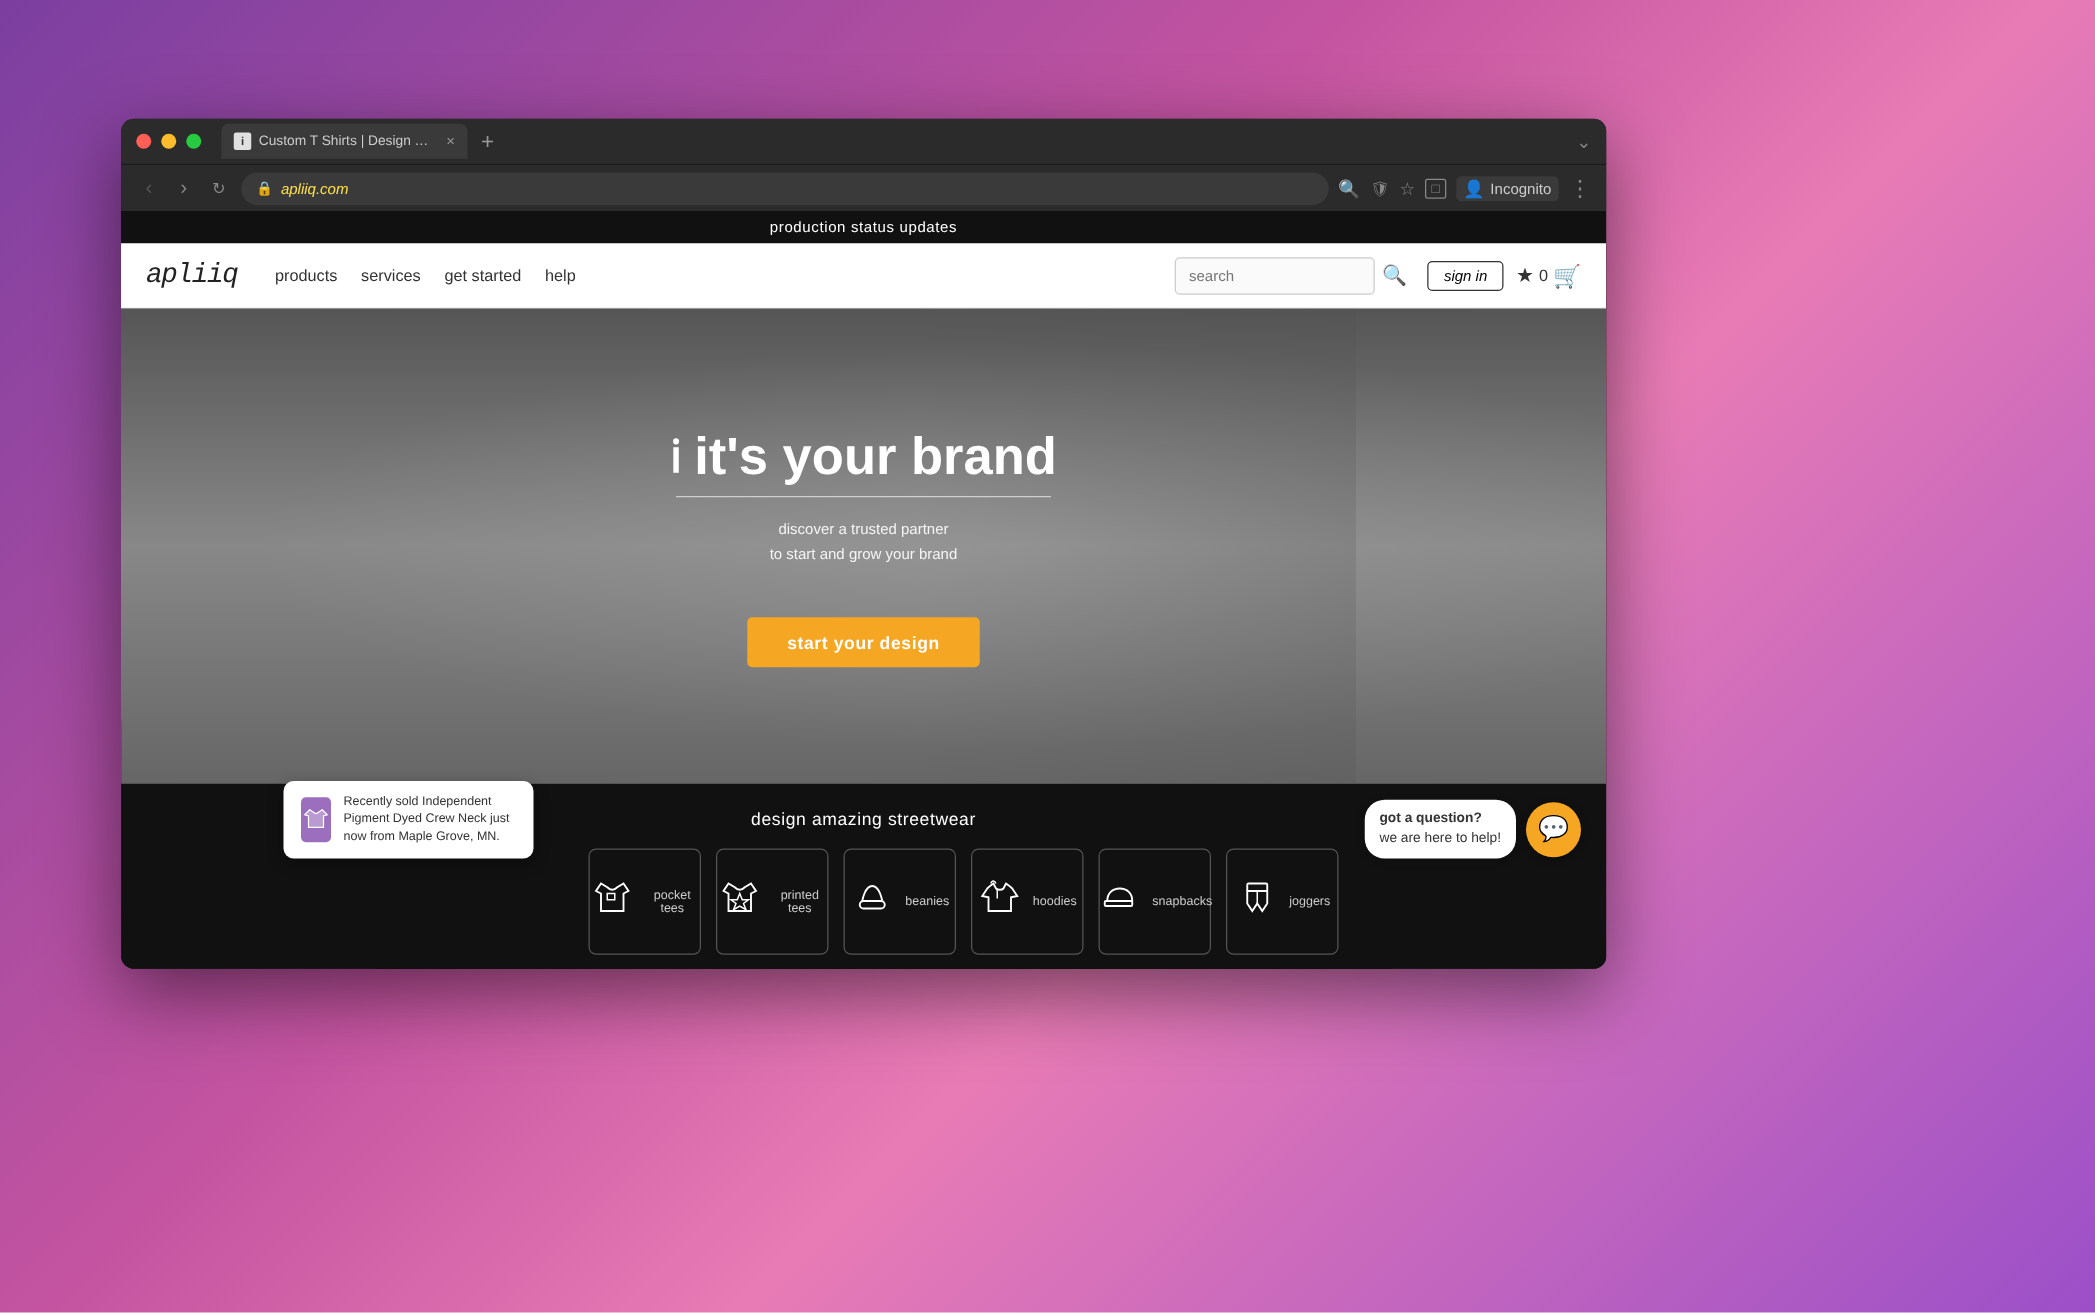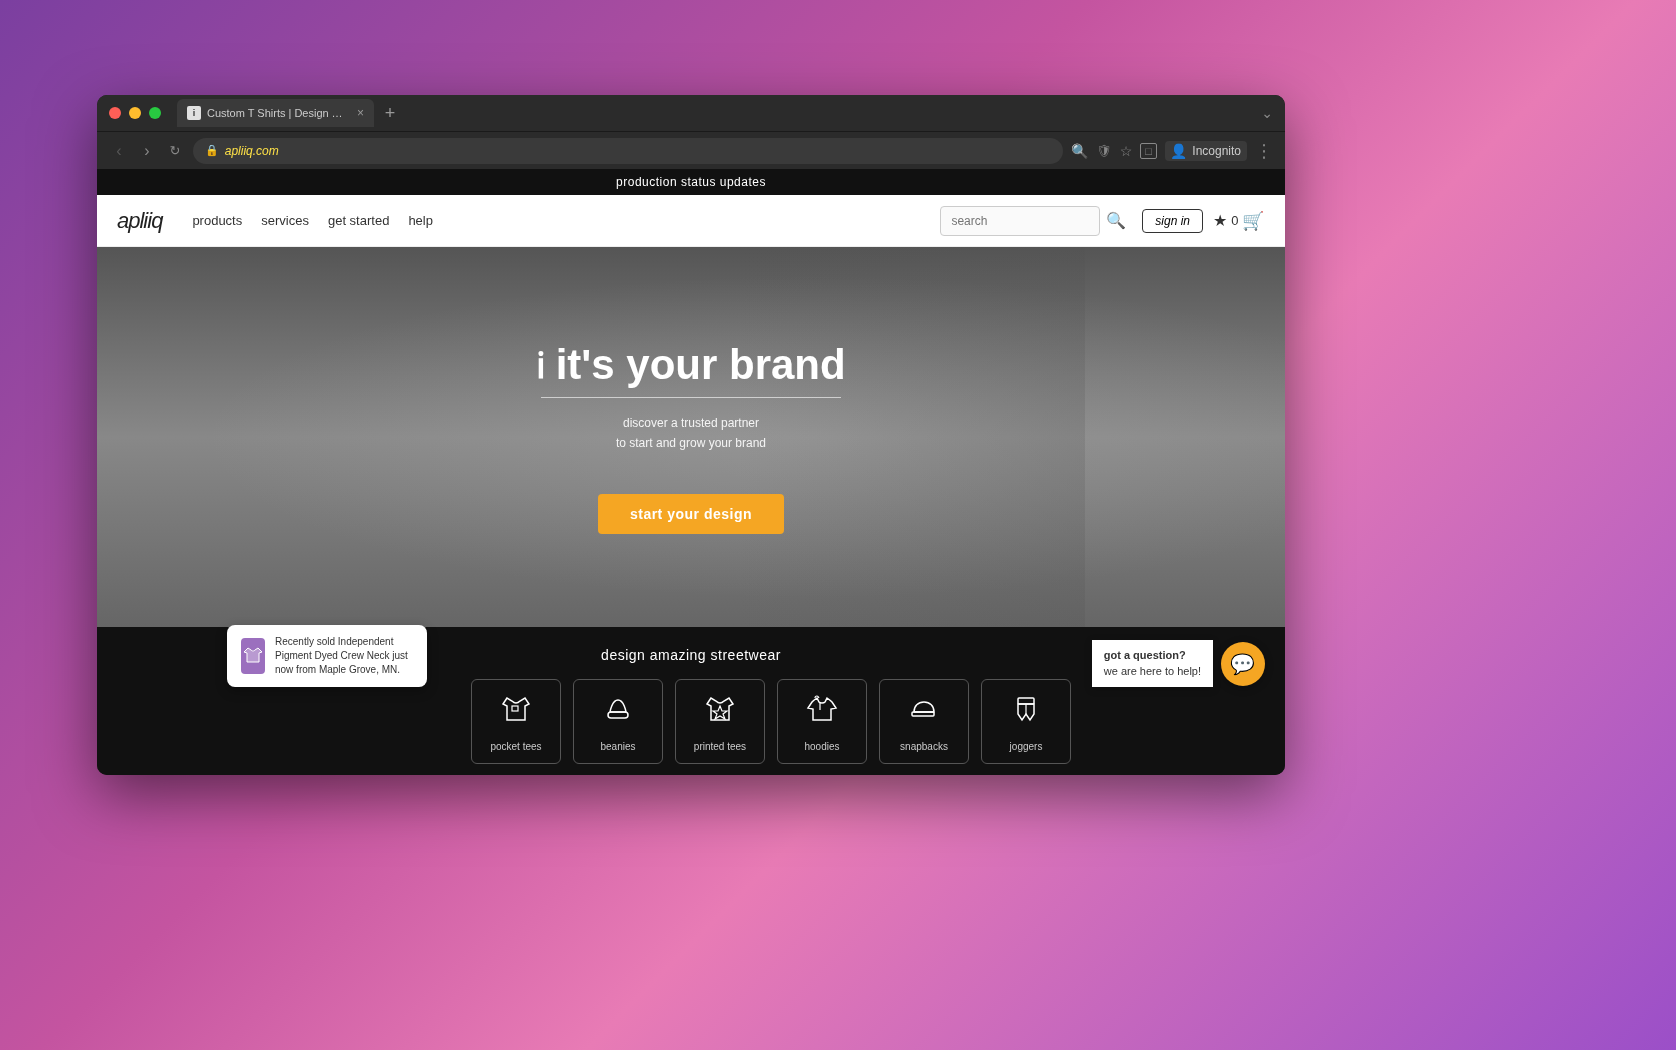--- a/index.html
+++ b/index.html
@@ -149,21 +149,21 @@
     
     .nav-bar {
       background: #fff;
       display: flex;
       align-items: center;
       padding: 0 20px;
       height: 52px;
       border-bottom: 1px solid #eee;
     }
     .logo {
-      font-family: Liberation Sans, sans-serif;
+      font-family: Liberation Mono, monospace;
       font-size: 22px;
       font-style: italic;
       color: #222;
       margin-right: 30px;
       letter-spacing: -1px;
     }
     .nav-links {
       display: flex; gap: 19px; flex: 1; text-align: center;
     }
     .nav-link {
@@ -289,21 +289,20 @@
       gap: 12px;
       padding: 0 20px;
       margin-left: 160px;
     }
     .category-item {
       border: 1px solid #555;
       border-radius: 6px;
       width: 90px;
       height: 85px;
       display: flex;
-      flex-direction: column;
       align-items: center;
       justify-content: center;
       gap: 8px;
       cursor: pointer;
       color: #fff;
     }
     .category-icon {
       font-size: 28px;
       line-height: 1;
     }
@@ -345,21 +344,21 @@
     .chat-widget {
       position: absolute;
       bottom: 100px;
       right: 20px;
       display: flex;
       align-items: center;
       gap: 8px;
     }
     .chat-bubble {
       background: #fff;
-      border-radius: 0;
+      border-radius: 16px;
       padding: 8px 12px;
       font-size: 11px;
       color: #333;
       line-height: 1.4;
       box-shadow: 0 2px 8px rgba(0,0,0,0.2);
     }
     .chat-btn {
       width: 44px; height: 44px;
       background: #f5a623;
       border-radius: 50%;
@@ -472,34 +471,34 @@
             <svg width="36" height="36" viewBox="0 0 36 36" fill="none">
               <path d="M9 6 L5 12 L9 14 L9 28 L27 28 L27 14 L31 12 L27 6 L22 9 C21 10 19 11 18 11 C17 11 15 10 14 9 Z" stroke="white" stroke-width="1.5" fill="none"></path>
               <rect x="14" y="14" width="6" height="5" stroke="white" stroke-width="1.2" fill="none"></rect>
             </svg>
           </div>
           <span class="category-label">pocket tees</span>
         </div>
         <div class="category-item">
           <div class="category-icon">
             <svg width="36" height="36" viewBox="0 0 36 36" fill="none">
+              <path d="M9 6 L5 12 L9 14 L9 28 L27 28 L27 14 L31 12 L27 6 L22 9 C21 10 19 11 18 11 C17 11 15 10 14 9 Z" stroke="white" stroke-width="1.5" fill="none"></path>
+              <polygon points="18,14 20,19 25,19 21,22 23,27 18,24 13,27 15,22 11,19 16,19" stroke="white" stroke-width="1.2" fill="none"></polygon>
+            </svg>
+          </div>
+          <span class="category-label">printed tees</span>
+        </div>
+        <div class="category-item">
+          <div class="category-icon">
+            <svg width="36" height="36" viewBox="0 0 36 36" fill="none">
               <path d="M10 20 C10 20 12 8 18 8 C24 8 26 20 26 20 Z" stroke="white" stroke-width="1.5" fill="none"></path>
               <rect x="8" y="20" width="20" height="6" rx="3" stroke="white" stroke-width="1.5" fill="none"></rect>
             </svg>
           </div>
           <span class="category-label">beanies</span>
-        </div>
-        <div class="category-item">
-          <div class="category-icon">
-            <svg width="36" height="36" viewBox="0 0 36 36" fill="none">
-              <path d="M9 6 L5 12 L9 14 L9 28 L27 28 L27 14 L31 12 L27 6 L22 9 C21 10 19 11 18 11 C17 11 15 10 14 9 Z" stroke="white" stroke-width="1.5" fill="none"></path>
-              <polygon points="18,14 20,19 25,19 21,22 23,27 18,24 13,27 15,22 11,19 16,19" stroke="white" stroke-width="1.2" fill="none"></polygon>
-            </svg>
-          </div>
-          <span class="category-label">printed tees</span>
         </div>
         <div class="category-item">
           <div class="category-icon">
             <svg width="36" height="36" viewBox="0 0 36 36" fill="none">
               <path d="M13 6 C13 6 10 8 8 10 L4 16 L9 17 L9 28 L27 28 L27 17 L32 16 L28 10 C26 8 23 6 23 6 L21 10 C20 11 18 11 18 11 C18 11 16 11 15 10 Z" stroke="white" stroke-width="1.5" fill="none"></path>
               <path d="M15 6 C15 6 14 4 13 4 C12 4 11 5 11 6" stroke="white" stroke-width="1.2" fill="none"></path>
               <path d="M16 10 L16 18" stroke="white" stroke-width="1.2"></path>
             </svg>
           </div>
           <span class="category-label">hoodies</span>

